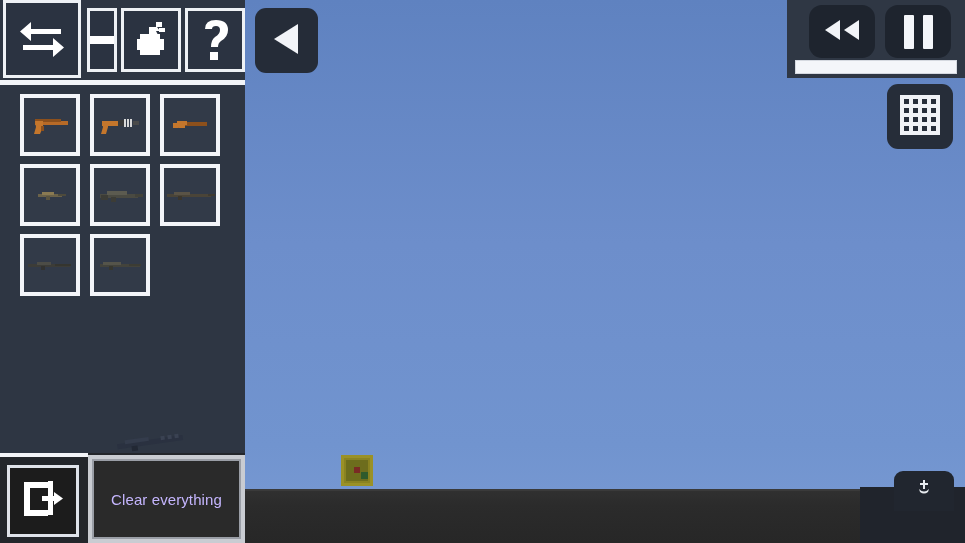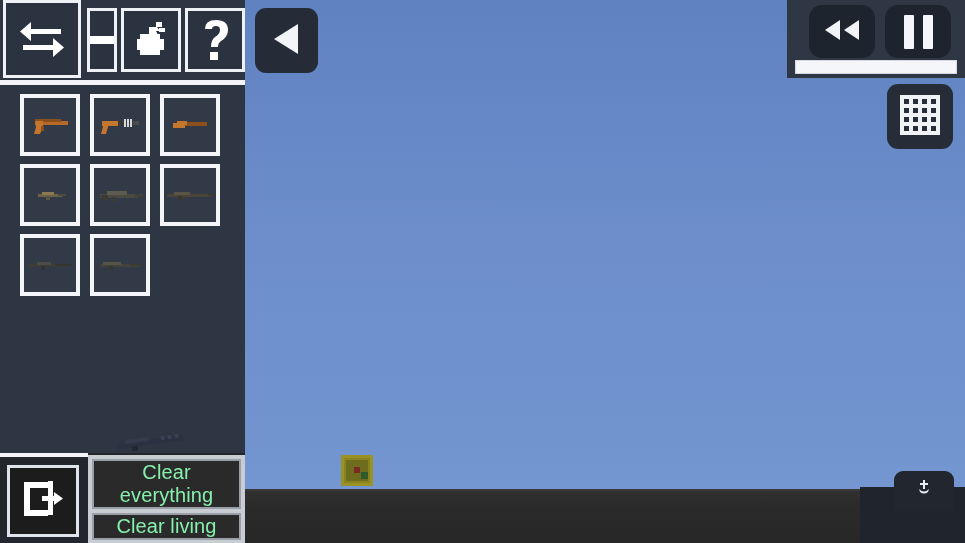--- a/index.html
+++ b/index.html
@@ -97,22 +97,22 @@
   .clear-col {
     position:absolute; left:88px; top:455px; width:157px; height:88px;
     background:#c9ccd2;
     padding:4px;
     display:flex; flex-direction:column; gap:4px;
   }
   .clear-btn {
     flex:1;
     background:#2a2a2a;
     border:2px solid #9a9ea6;
-    color:#86efac;
-    font-size:20px;
+    color:#c4b5fd;
+    font-size:15px;
     display:flex; align-items:center; justify-content:center;
     letter-spacing:0.1px;
   }
 
   
   .back-btn {
     position:absolute; left:255px; top:8px; width:63px; height:65px;
     background:#252c38; border-radius:11px;
     display:flex; align-items:center; justify-content:center;
   }
@@ -320,21 +320,20 @@
         <path d="M4 4 h24 v6 h-18 v22 h18 v6 h-24 z" fill="#ffffff"></path>
         <rect x="28" y="3" width="5" height="34" fill="#ffffff"></rect>
         <rect x="22" y="18" width="16" height="5" fill="#ffffff"></rect>
         <path d="M34 14 l9 6.5 l-9 6.5 z" fill="#ffffff"></path>
       </svg>
     </span>
   </div>
 
   <div class="clear-col">
     <button class="clear-btn">Clear everything</button>
-    <button class="clear-btn">Clear living</button>
   </div>
 
   <div class="back-btn">
     <span>
       <svg width="34" height="36" viewBox="0 0 34 36">
         <path d="M28 3 L28 33 L4 18 Z" fill="#f2f4f8"></path>
       </svg>
     </span>
   </div>
 

